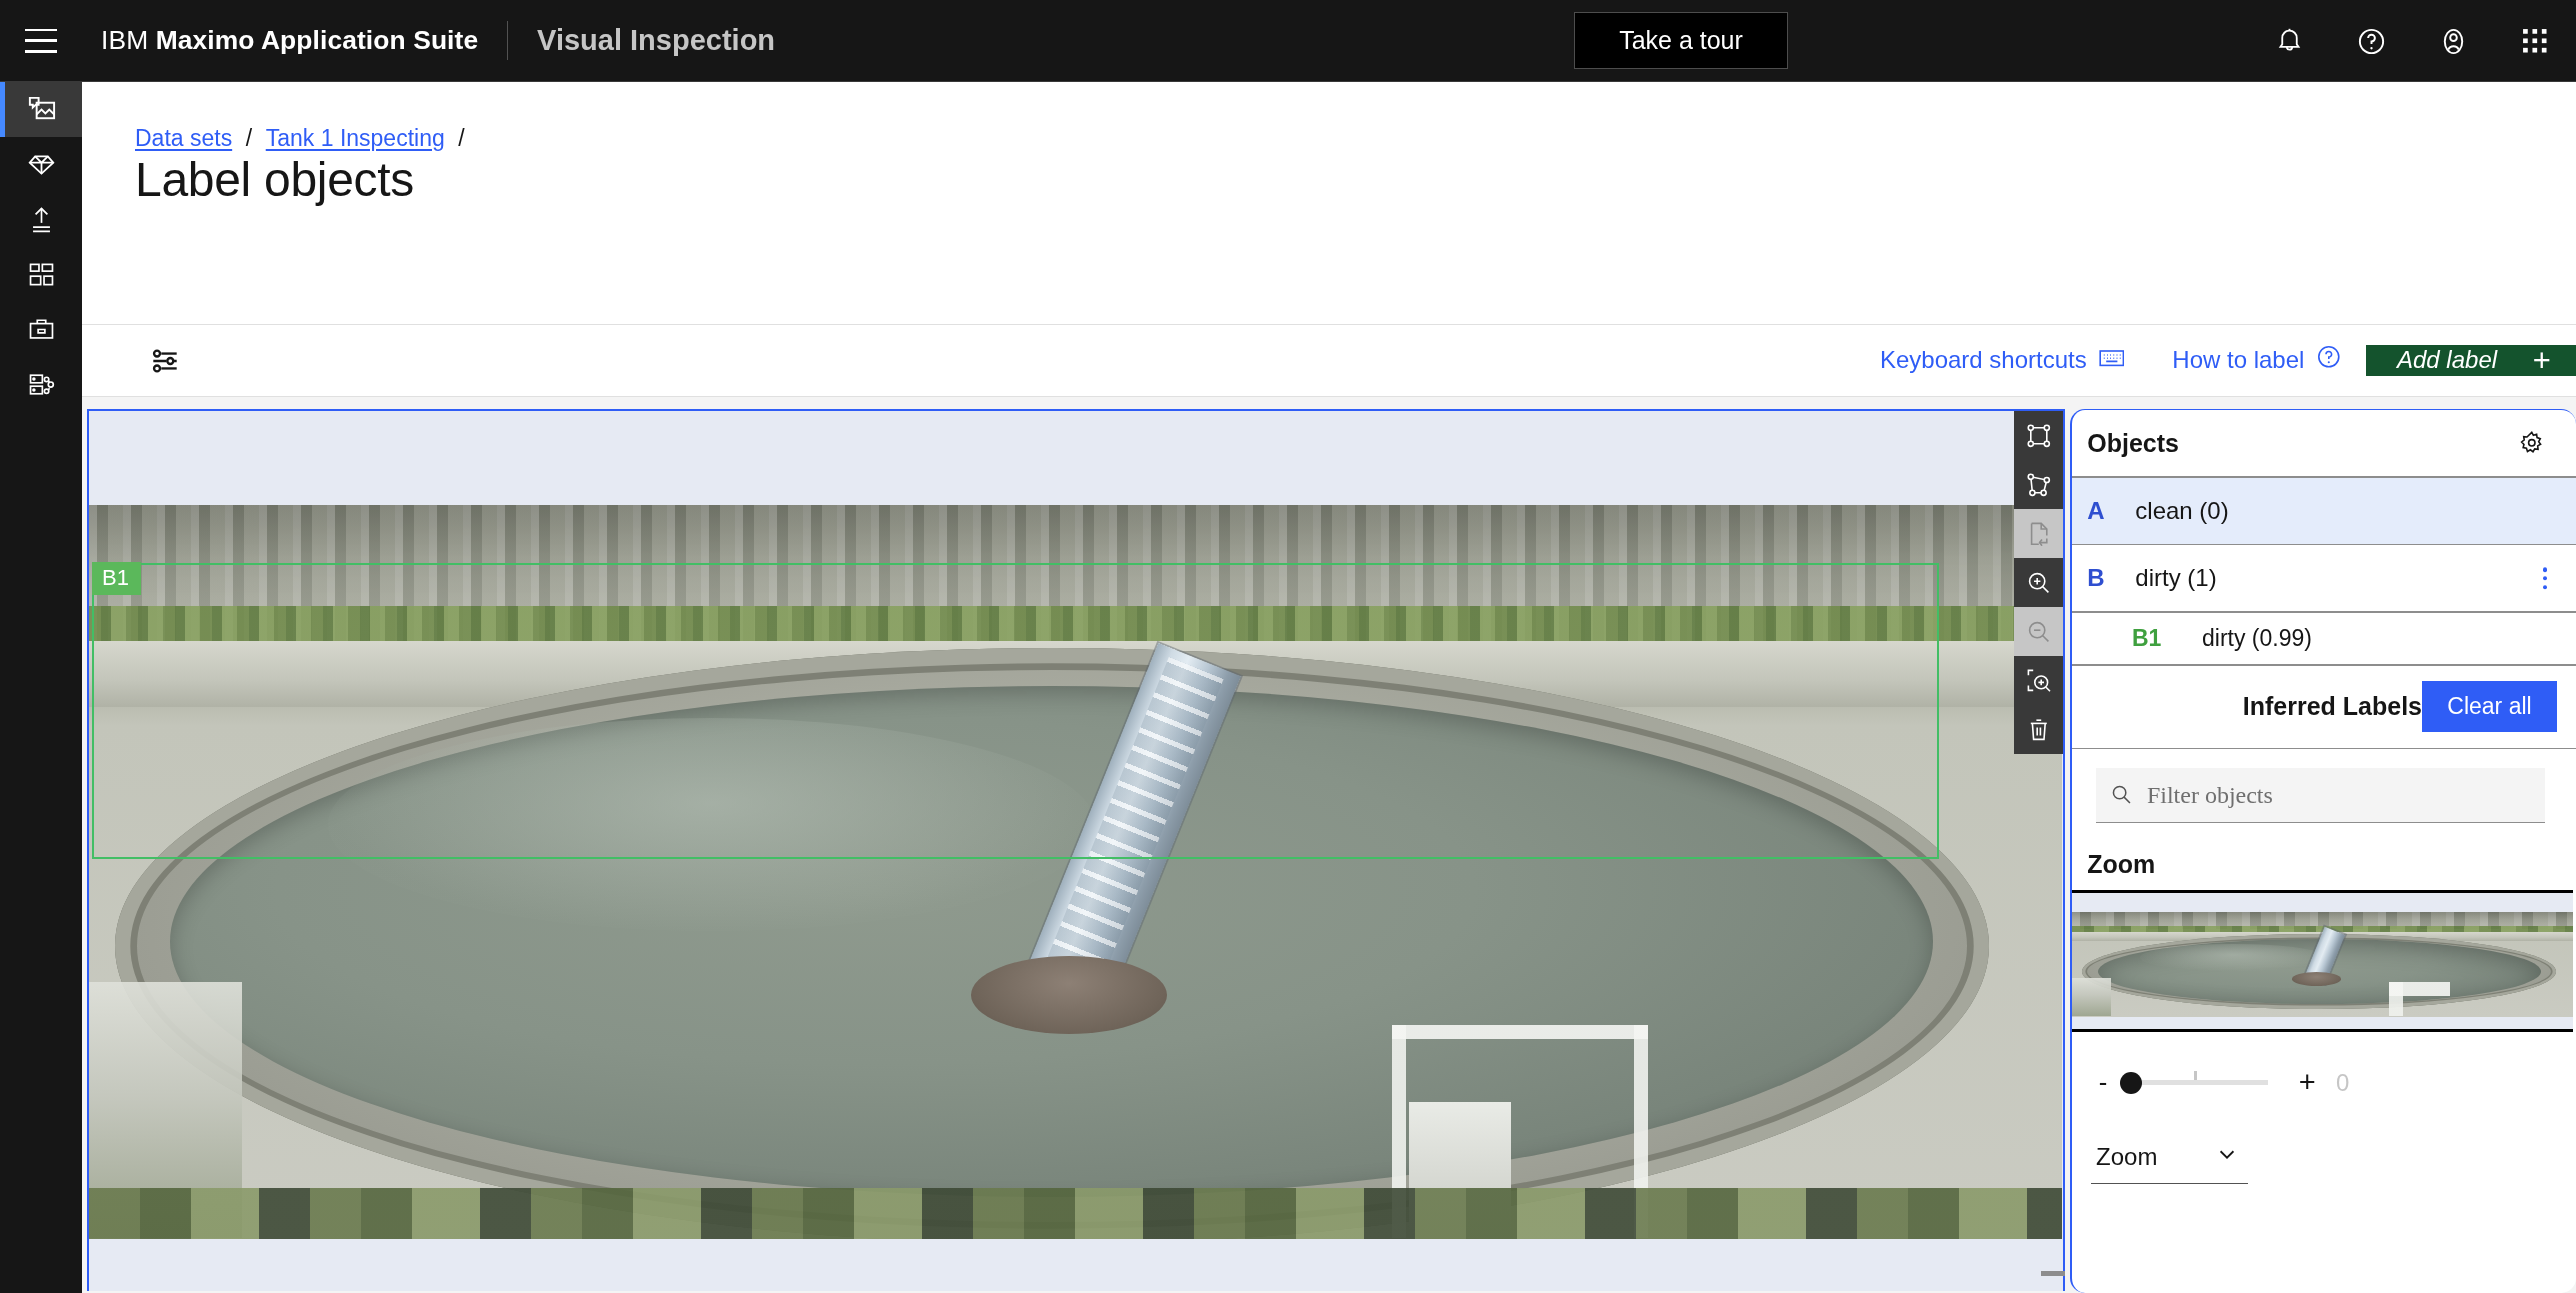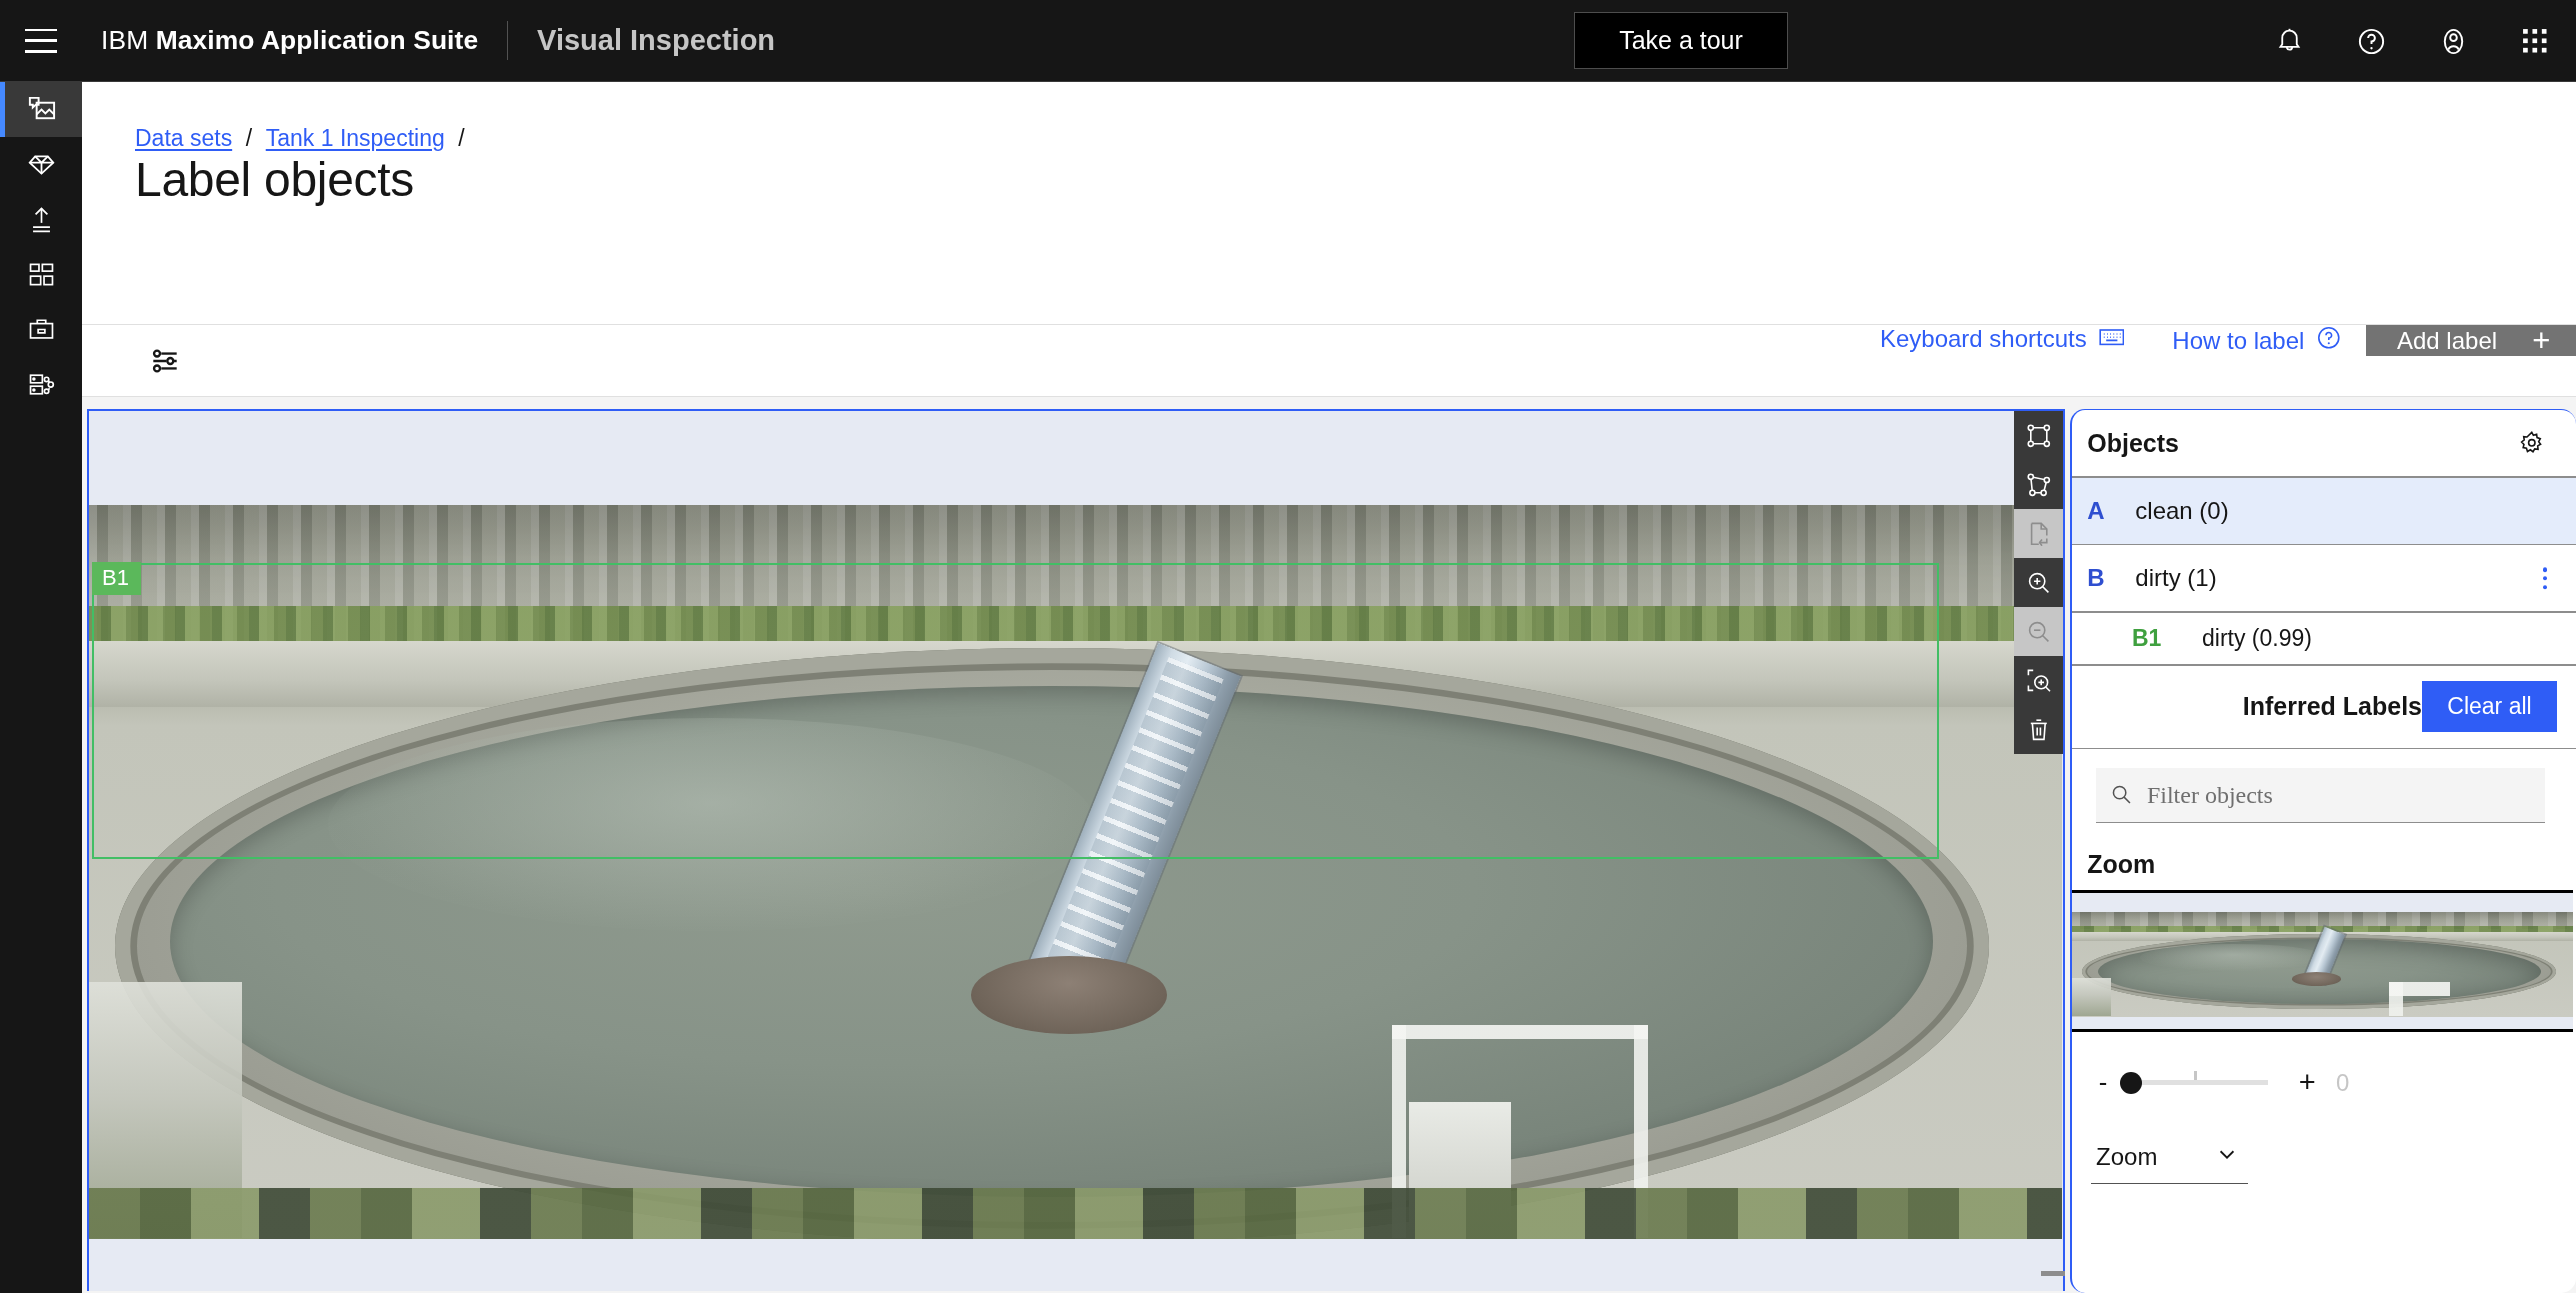--- a/index.html
+++ b/index.html
@@ -100,31 +100,31 @@
     border-bottom: 1.7px solid #e0e0e0;
     display: flex; align-items: center;
   }
   #filter-settings-btn {
     margin-left: 51px; width: 63px; height: 63px;
     display: flex; align-items: center; justify-content: center;
     cursor: pointer;
   }
   #toolbar-right {
     position: absolute; right: 0; top: 0; height: 70px;
-    display: flex; align-items: flex-start;
+    display: flex; align-items: center;
   }
   .tb-link {
     display: flex; align-items: center; gap: 12px;
     color: #2f5df6; font-size: 24px; padding: 0 24px; cursor: pointer;
     white-space: nowrap;
   }
   #add-label-btn {
-    width: 210px; background: #737373; color: #ffffff;
+    width: 210px; background: #14532d; color: #ffffff;
     display: flex; align-items: center; justify-content: space-between;
-    padding: 0 25.6px 0 31px; font-size: 24px; cursor: pointer;
+    padding: 0 25.6px 0 31px; font-size: 24px; cursor: pointer; font-style: italic;
   }
   #add-label-btn .plus { font-size: 31px; font-weight: 300; line-height: 1; }
 
   
   #content {
     position: absolute; top: 315px; left: 0; width: 2494px; height: 896px;
     background: #f4f4f4;
   }
 
   

